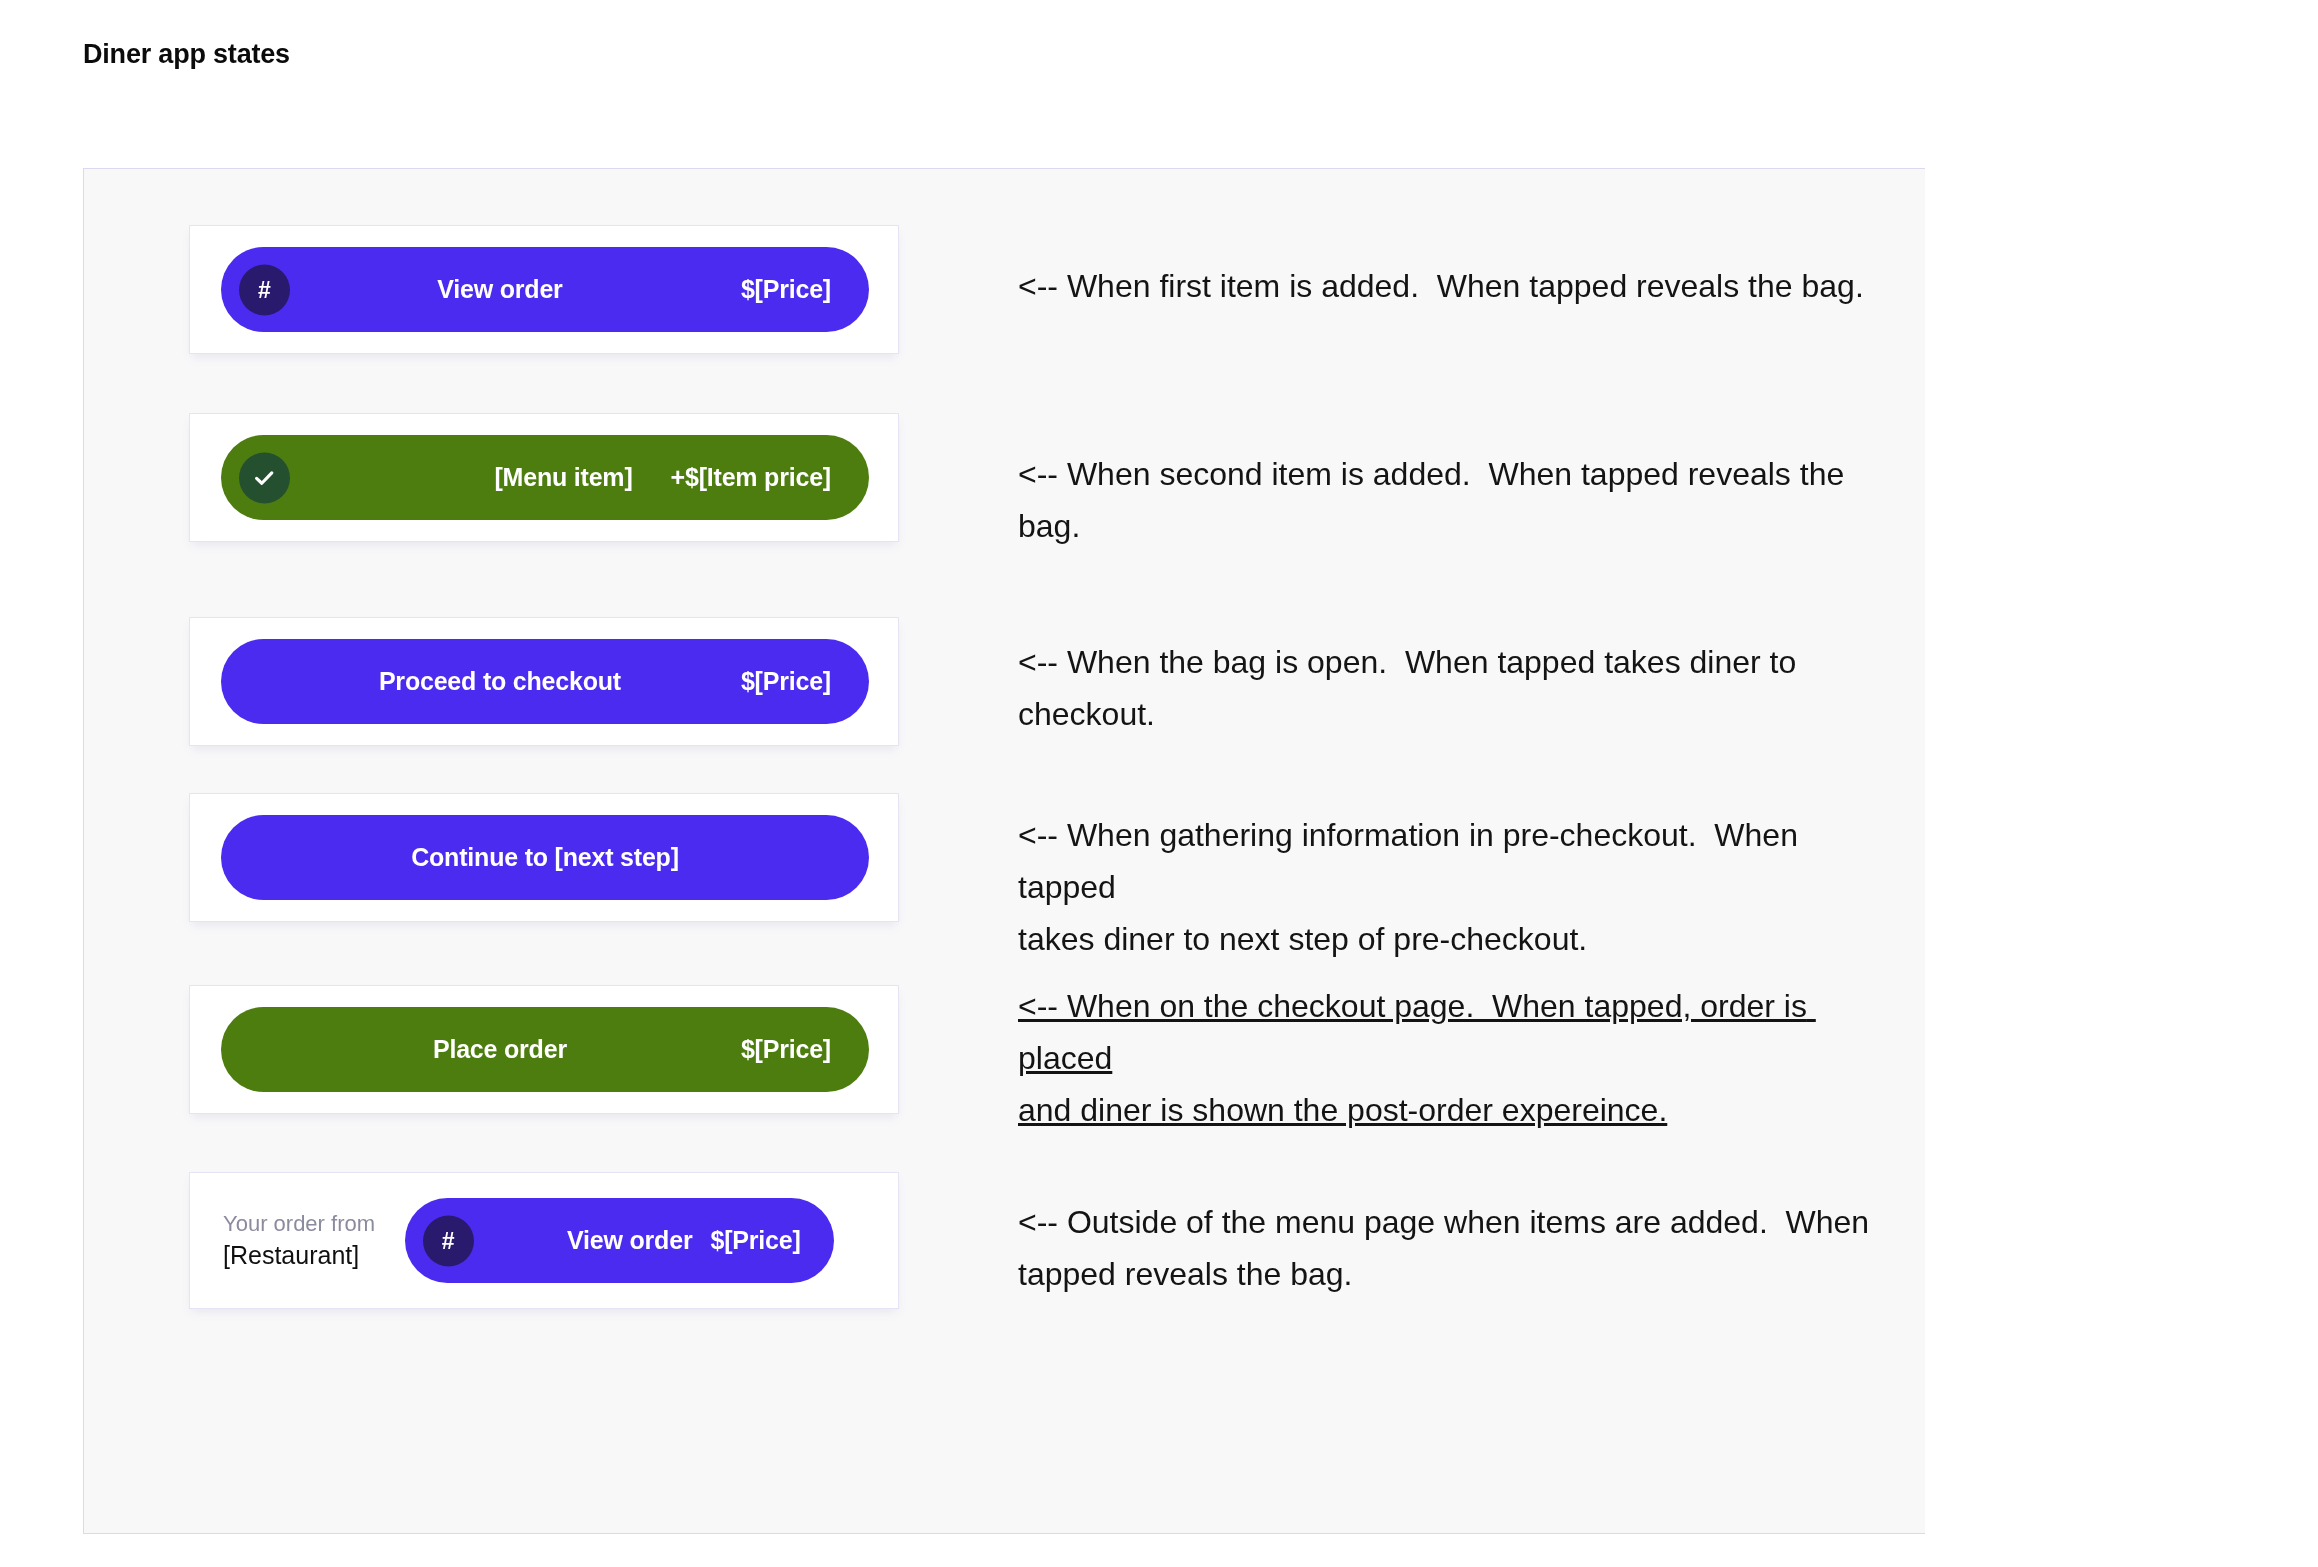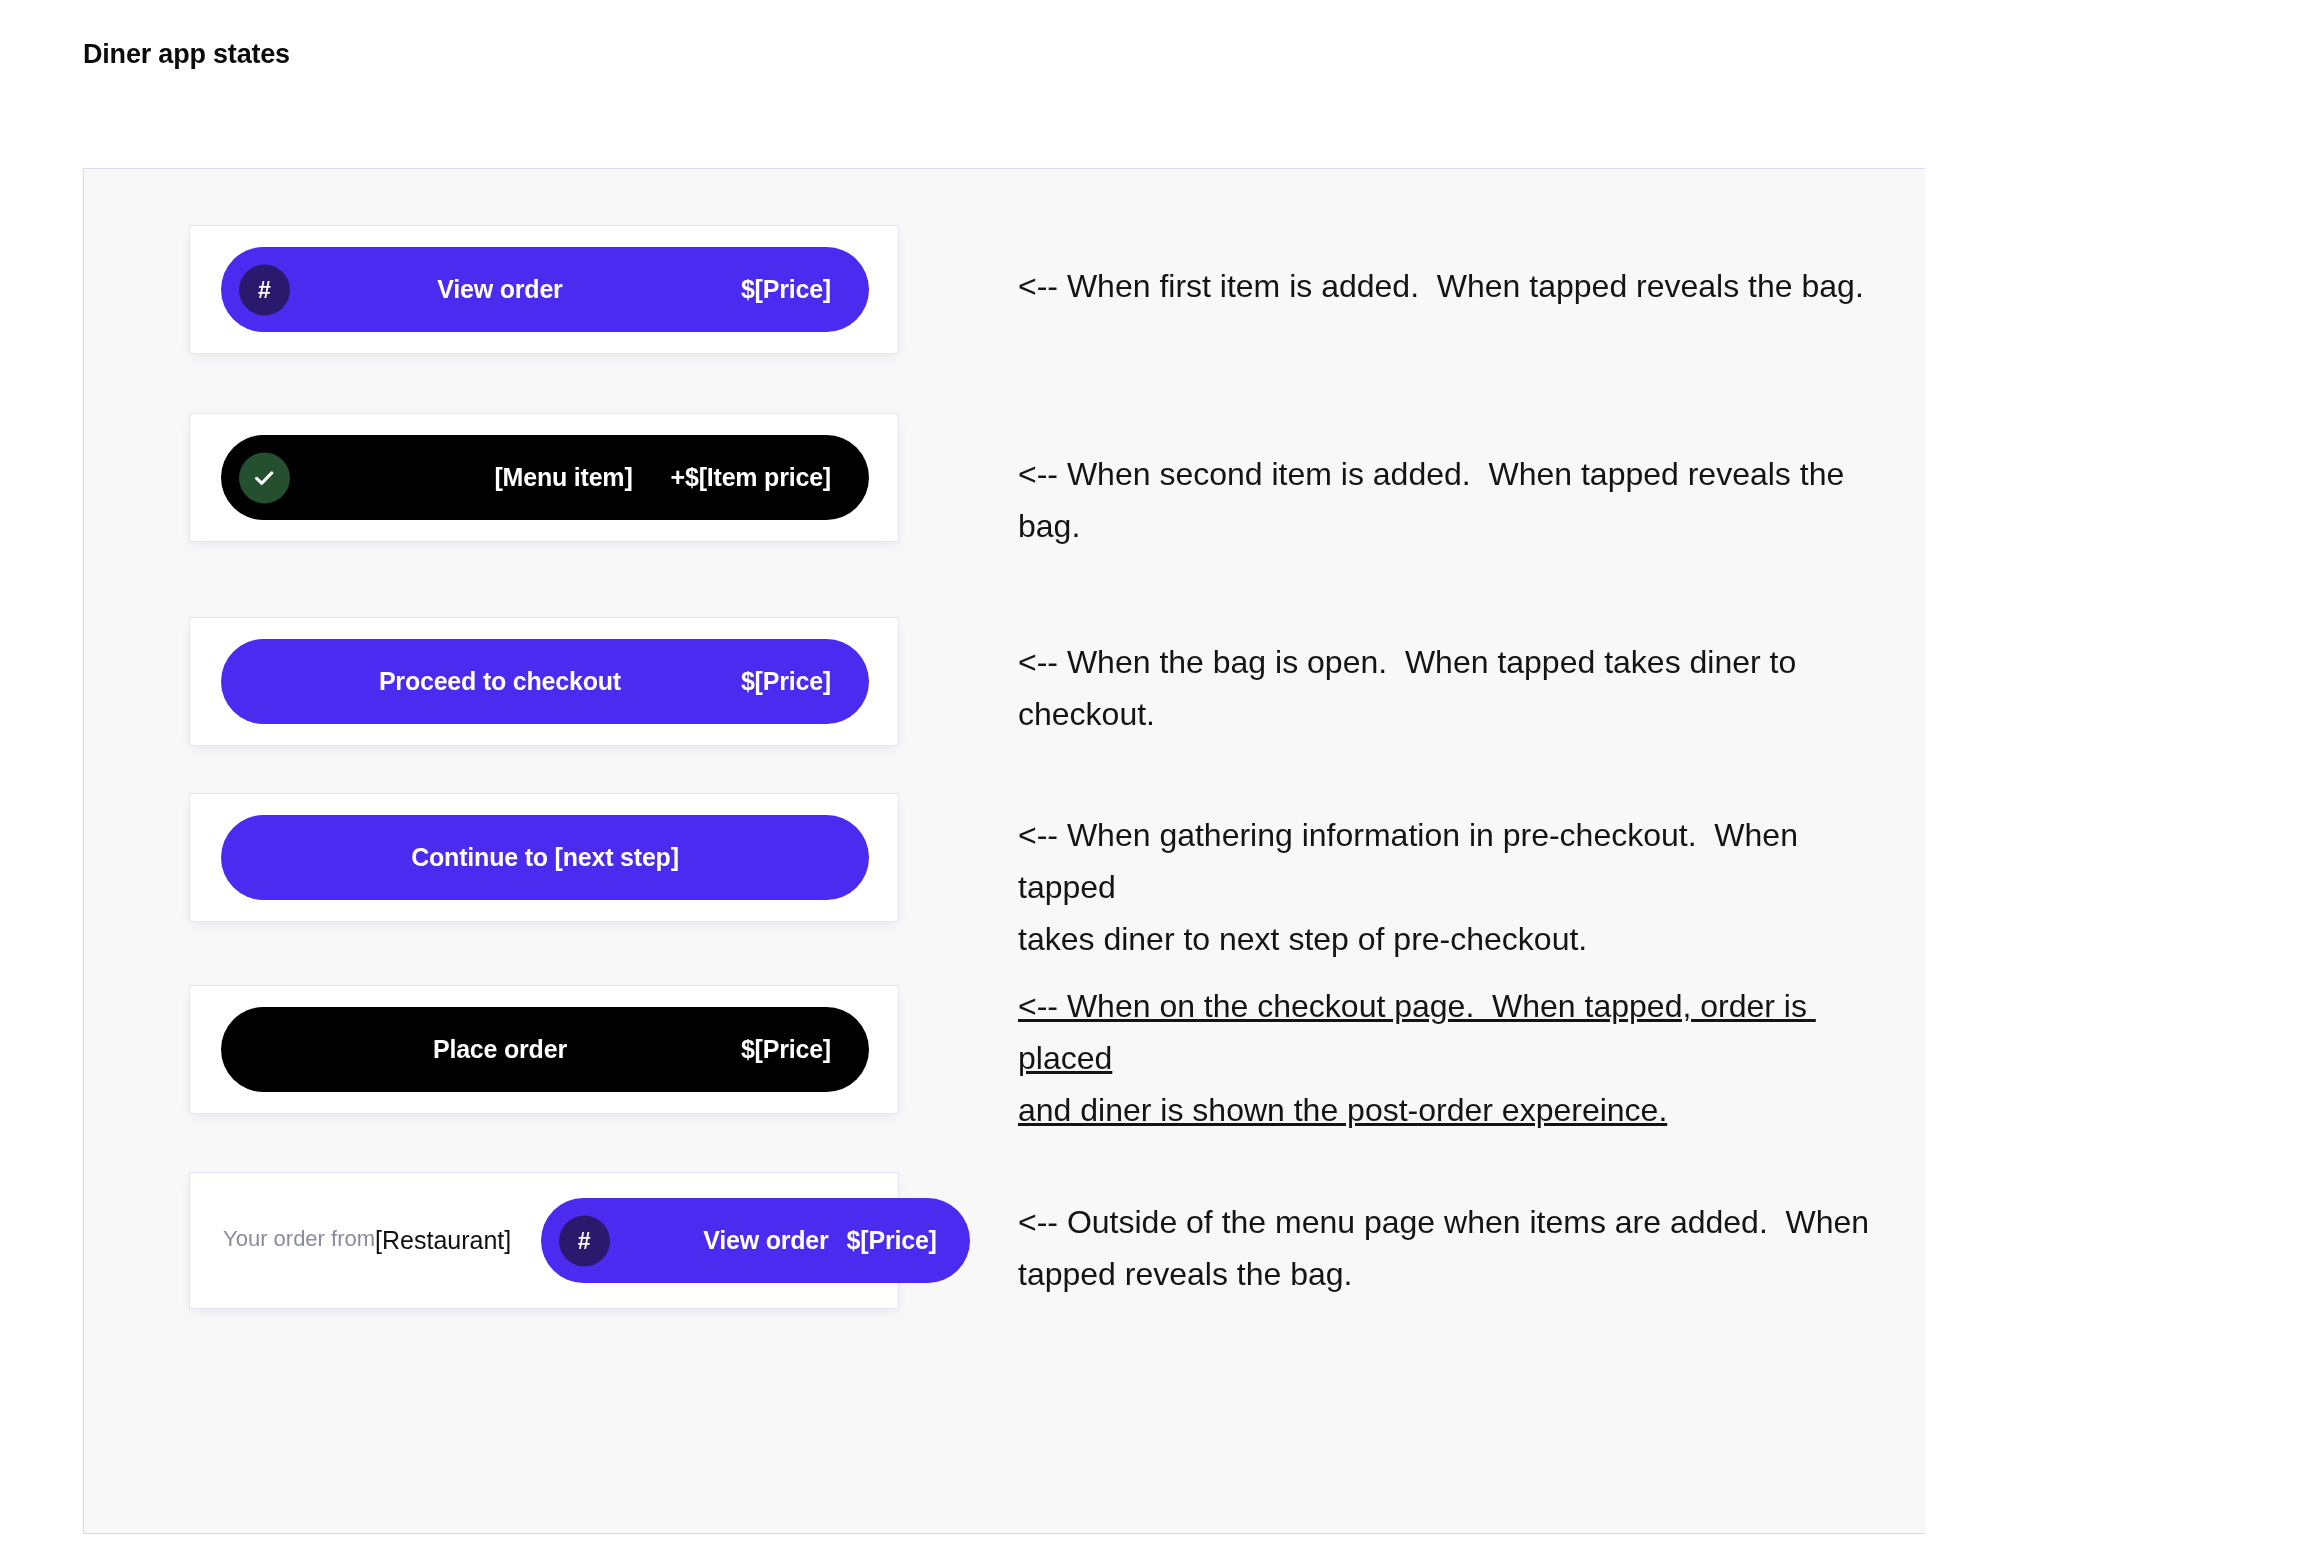--- a/index.html
+++ b/index.html
@@ -83,21 +83,21 @@
     height: 85px;
     border-radius: 43px;
     display: flex;
     align-items: center;
     flex: 0 0 auto;
     margin-left: 31px;
     width: 648px;
   }
 
   .pill.purple { background: #4b2bef; }
-  .pill.green  { background: #000000; }
+  .pill.green  { background: #4d7c0f; }
 
   
   .badge {
     position: absolute;
     left: 18px;
     top: 50%;
     transform: translateY(-50%);
     width: 51px;
     height: 51px;
     border-radius: 50%;
@@ -165,20 +165,21 @@
     padding: 0 33px 0 33px;
     justify-content: flex-end;
   }
   .pill-small .pill-text .lbl { margin-right: 18px; }
 
   
   .order-from {
     flex: 0 0 auto;
     margin-left: 33px;
     display: flex;
+    flex-direction: column;
     justify-content: center;
     line-height: 1.32;
   }
   .order-from .from-line {
     font-size: 22px;
     color: #8b8b9e;
     white-space: nowrap;
   }
   .order-from .restaurant-line {
     font-size: 25px;

